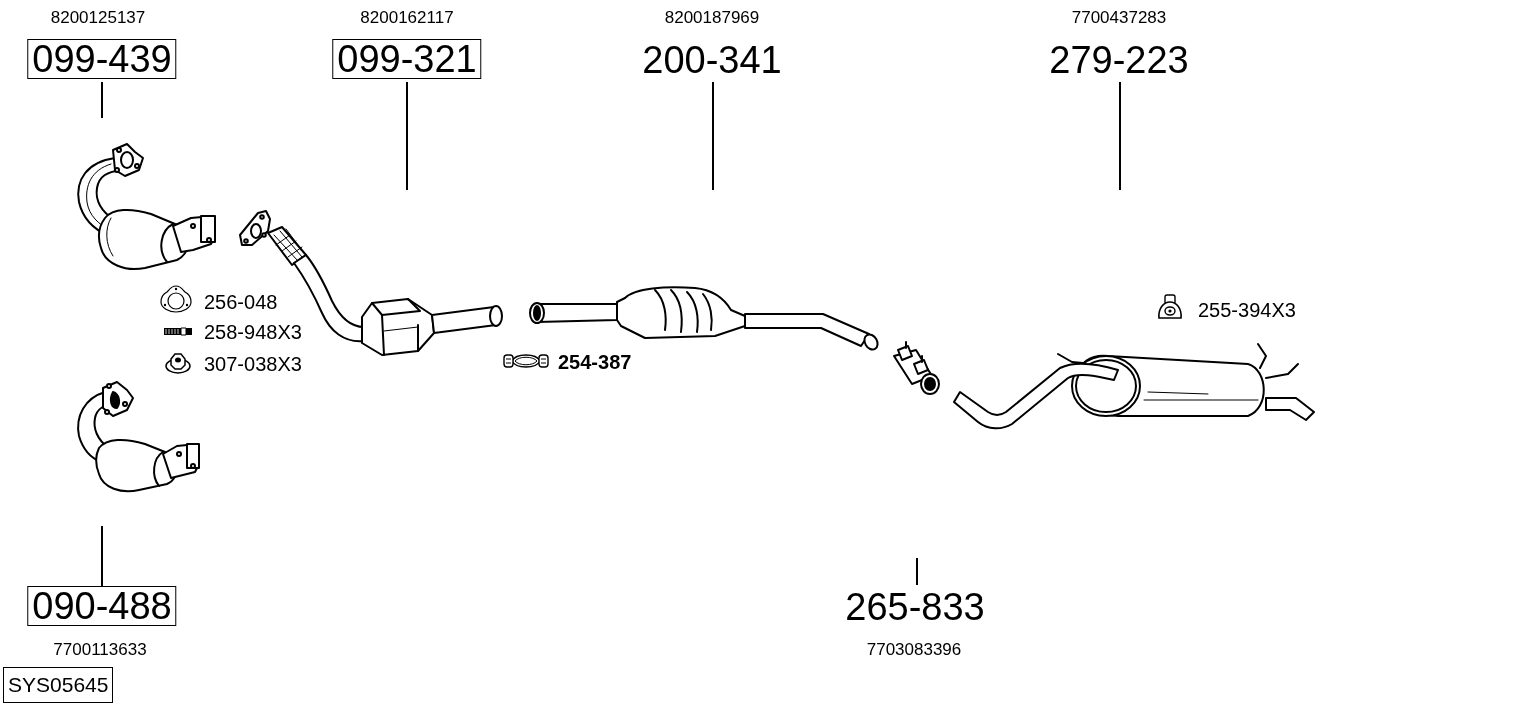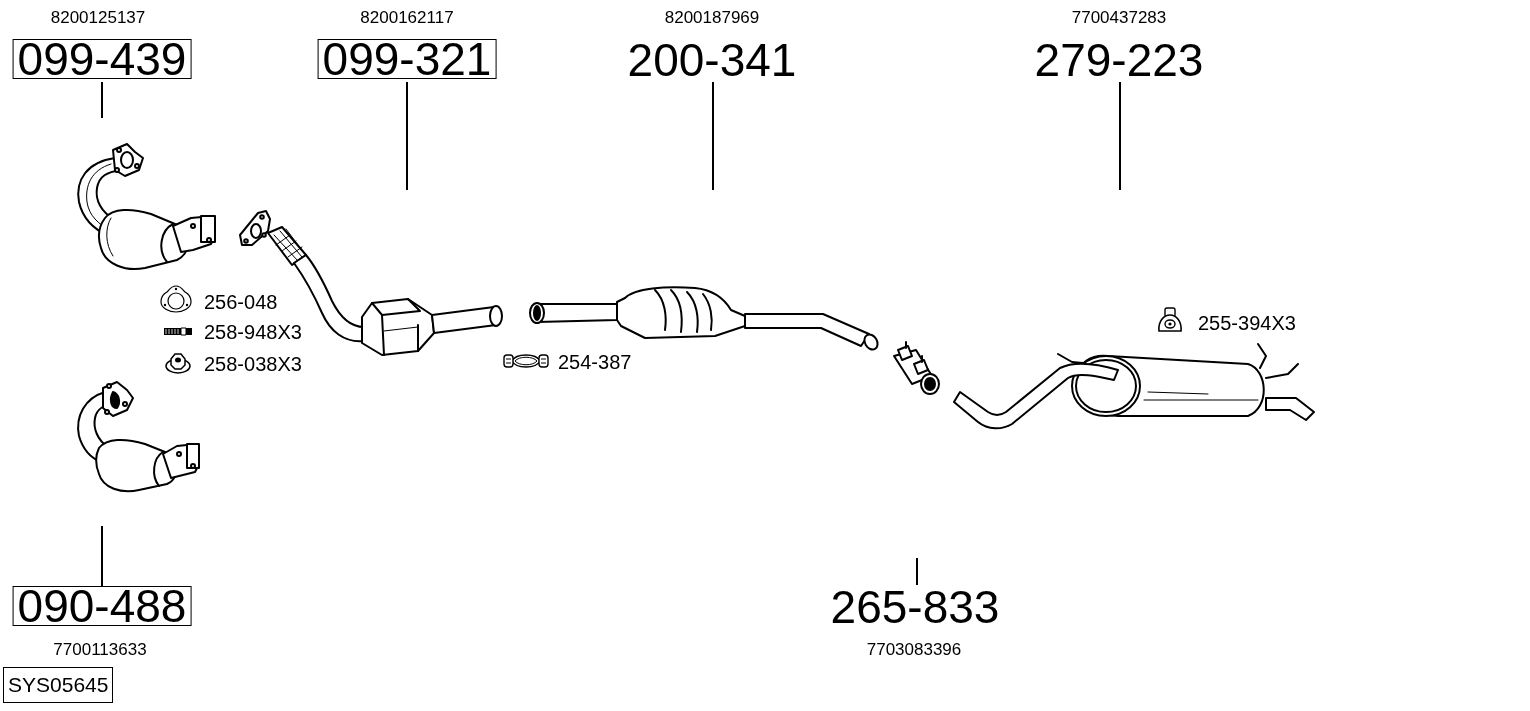--- a/index.html
+++ b/index.html
@@ -1,20 +1,20 @@
 <!DOCTYPE html>
 <html><head>
 <meta charset="utf-8">
 <style>
   html, body { margin: 0; padding: 0; background: #ffffff; }
   body { width: 1530px; height: 711px; position: relative; overflow: hidden;
          font-family: "Liberation Sans", sans-serif; color: #000; }
   .abs { position: absolute; }
   .oem { font-size: 17px; line-height: 20px; white-space: nowrap; transform: translateX(-50%); }
-  .pn  { font-size: 46px; line-height: 42px; white-space: nowrap; transform: translateX(-50%); letter-spacing: 0px; }
+  .pn  { font-size: 38px; line-height: 42px; white-space: nowrap; transform: translateX(-50%); letter-spacing: 0px; }
   .pn.boxed { border: 1.5px solid #000; padding: 0 4px; line-height: 38px; }
   .sys { font-size: 21px; line-height: 34px; border: 1.5px solid #000; padding: 0 4px; white-space: nowrap; }
   .acc { font-size: 20px; line-height: 22px; white-space: nowrap; }
   .leader { position: absolute; width: 1.5px; background: #000; }
   svg.part { position: absolute; overflow: visible; }
   svg.part * { vector-effect: non-scaling-stroke; }
   .hit { cursor: pointer; }
 </style>
 </head>
 <body>
@@ -169,35 +169,35 @@
   </svg>
   <span class="abs acc" style="left:41px; top:3px;">258-948X3</span>
 </div>
 
 <div class="abs hit" style="left:165px; top:349px; width:150px; height:28px;">
   <svg class="part" style="left:0; top:2px;" width="26" height="24" viewBox="0 0 26 24">
     <ellipse cx="13" cy="15" rx="12" ry="7" fill="#fff" stroke="#000" stroke-width="1.5"></ellipse>
     <path d="M6,8 L10,3 L16,3 L20,8 L20,14 L16,18 L10,18 L6,14 Z" fill="#fff" stroke="#000" stroke-width="1.5"></path>
     <ellipse cx="13" cy="9" rx="3" ry="2.5" fill="#000"></ellipse>
   </svg>
-  <span class="abs acc" style="left:39px; top:4px;">258-038X3</span>
+  <span class="abs acc" style="left:39px; top:4px;">307-038X3</span>
 </div>
 
 <div class="abs hit" style="left:502px; top:348px; width:140px; height:26px;">
   <svg class="part" style="left:0; top:2px;" width="48" height="22" viewBox="0 0 48 22">
     <path d="M10,11 C14,3 34,3 38,11 C34,19 14,19 10,11 Z" fill="#fff" stroke="#000" stroke-width="1.4"></path>
     <path d="M13,11 C17,6 31,6 35,11 C31,16 17,16 13,11 Z" fill="none" stroke="#000" stroke-width="1"></path>
     <rect x="2" y="5" width="9" height="12" rx="3" fill="#fff" stroke="#000" stroke-width="1.4"></rect>
     <rect x="37" y="5" width="9" height="12" rx="3" fill="#fff" stroke="#000" stroke-width="1.4"></rect>
     <path d="M4,9 L9,9 M4,13 L9,13 M39,9 L44,9 M39,13 L44,13" stroke="#000" stroke-width="1"></path>
   </svg>
-  <span class="abs acc" style="left:56px; top:3px;">254-387</span>
-</div>
-
-<div class="abs hit" style="left:1156px; top:305px; width:160px; height:30px;">
+  <span class="abs acc" style="left:56px; top:3px;font-weight:bold;">254-387</span>
+</div>
+
+<div class="abs hit" style="left:1156px; top:292px; width:160px; height:30px;">
   <svg class="part" style="left:0; top:0;" width="30" height="30" viewBox="0 0 30 30">
     <rect x="9" y="3" width="10" height="9" rx="2" fill="#fff" stroke="#000" stroke-width="1.4"></rect>
     <path d="M3,26 C2,16 8,10 14,10 C20,10 26,16 25,26 Z" fill="#fff" stroke="#000" stroke-width="1.6"></path>
     <ellipse cx="14" cy="19" rx="5" ry="4" fill="#fff" stroke="#000" stroke-width="1.4"></ellipse>
     <circle cx="14" cy="19" r="1.6" fill="#000"></circle>
   </svg>
   <span class="abs acc" style="left:42px; top:7px;">255-394X3</span>
 </div>
 
 </body></html>

